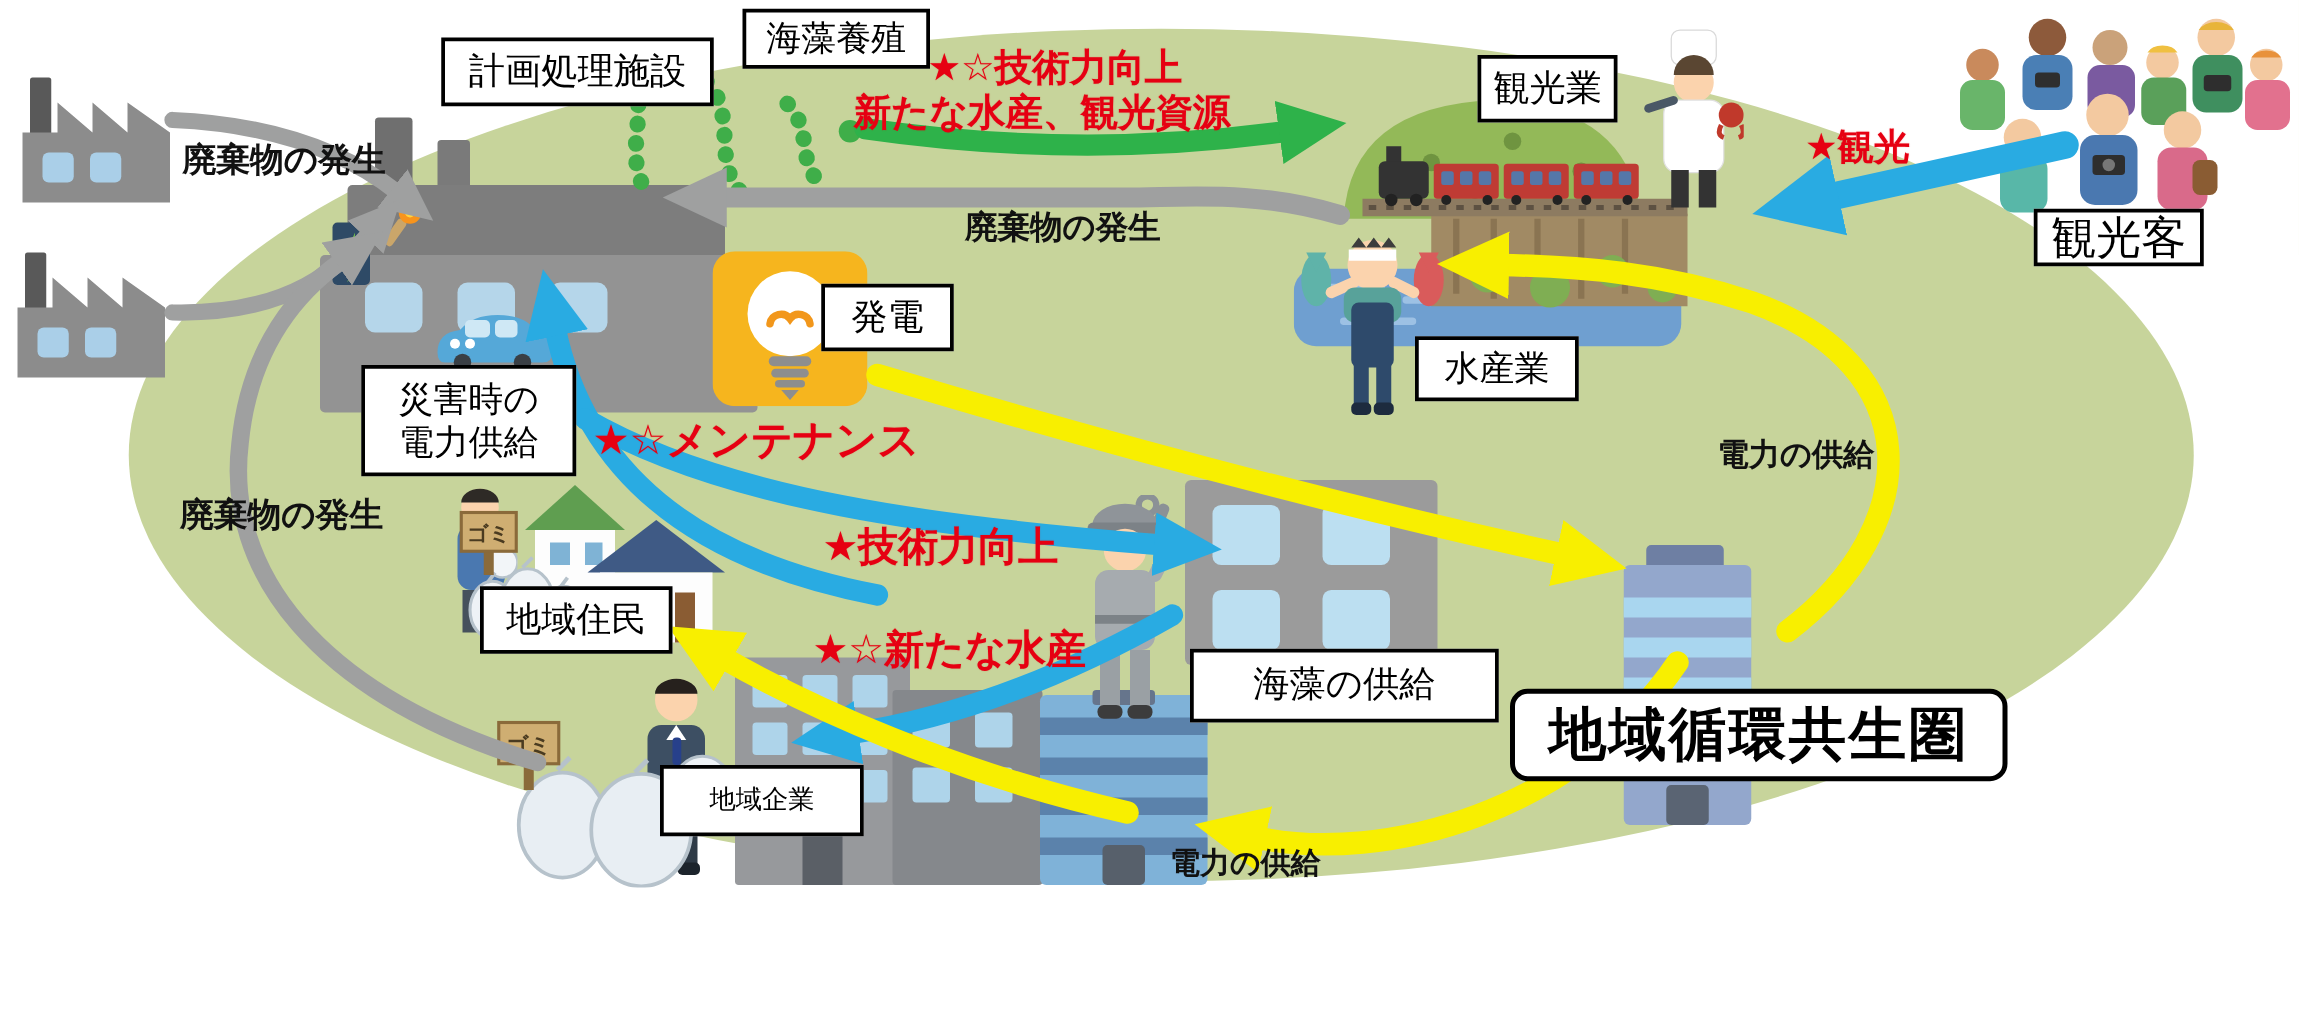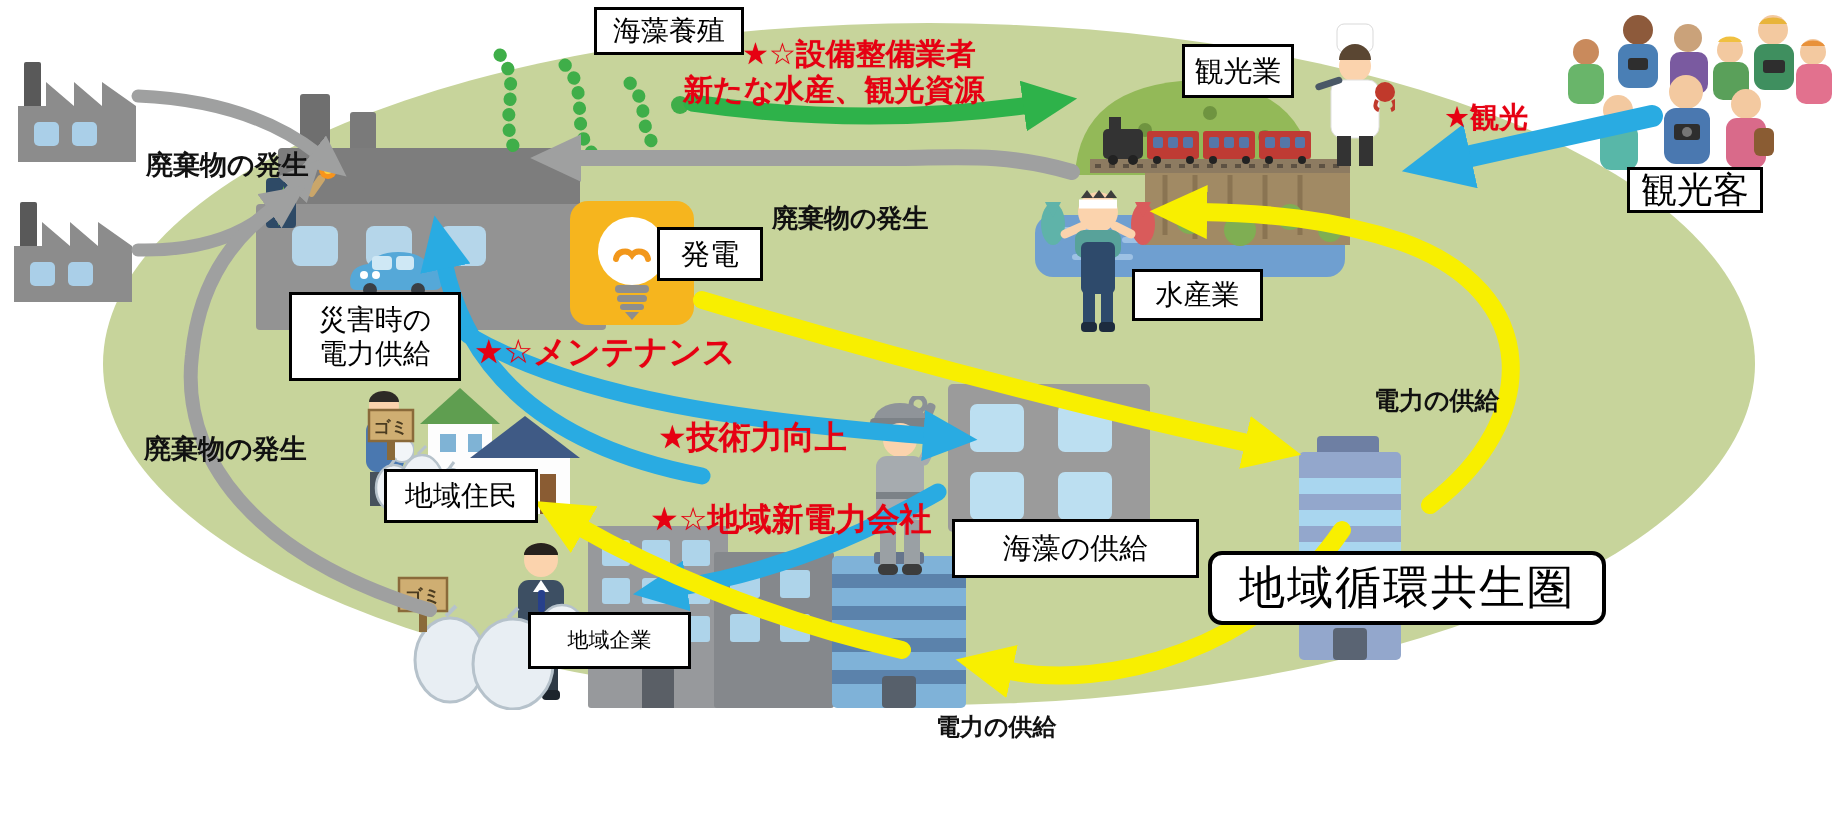--- a/index.html
+++ b/index.html
@@ -7,23 +7,23 @@
           font-family:"Liberation Sans","DejaVu Sans",sans-serif;}
   .ellipse{position:absolute;left:103px;top:23px;width:1652px;height:682px;
            background:#c7d49b;border-radius:50%;z-index:1;}
   .illus{position:absolute;z-index:10;}
   svg.arrows{position:absolute;left:0;top:0;z-index:30;pointer-events:none;}
   .lbox{position:absolute;background:#fff;border:3px solid #000;display:flex;flex-direction:column;
         align-items:center;justify-content:center;text-align:center;color:#000;
         line-height:1.18;padding:2px 6px;box-sizing:border-box;z-index:40;white-space:nowrap;}
   .rlabel{position:absolute;color:#e60012;font-weight:bold;z-index:45;white-space:nowrap;
           text-shadow:0 0 1px rgba(230,0,18,.4);}
-  .klabel{position:absolute;color:#111;font-weight:bold;z-index:45;white-space:nowrap;margin-top:37px;}
+  .klabel{position:absolute;color:#111;font-weight:bold;z-index:45;white-space:nowrap;}
   .title-box{position:absolute;background:#fff;border:4px solid #000;border-radius:14px;
-             display:flex;align-items:center;justify-content:center;font-weight:400;
+             display:flex;align-items:center;justify-content:center;font-weight:700;
              color:#000;z-index:50;letter-spacing:2px;}
 </style>
 </head>
 <body>
 
 <div class="canvas">
 
   <div class="ellipse"></div>
 
   <svg class="illus" style="left:12px;top:58px" width="130" height="108" viewBox="0 0 130 108">
@@ -346,20 +346,23 @@
       <path d="M702 476 C 555 448 468 378 444 262" stroke="#29abe2" stroke-width="17" marker-end="url(#ah-blue)"></path>
       <path d="M468 335 C 580 400 750 422 930 436" stroke="#29abe2" stroke-width="17" marker-end="url(#ah-blue)"></path>
       <path d="M938 492 Q 805 568 680 587" stroke="#29abe2" stroke-width="17" marker-end="url(#ah-blue)"></path>
       <path d="M702 300 Q 995 388 1252 444" stroke="#f8ef00" stroke-width="18" marker-end="url(#ah-yellow)"></path>
       <path d="M1430 505 C 1542 420 1542 292 1402 242 C 1330 218 1262 213 1200 212" stroke="#f8ef00" stroke-width="18" marker-end="url(#ah-yellow)"></path>
       <path d="M1342 530 C 1262 648 1108 692 1005 670" stroke="#f8ef00" stroke-width="18" marker-end="url(#ah-yellow)"></path>
       <path d="M902 650 C 762 618 648 566 578 526" stroke="#f8ef00" stroke-width="18" marker-end="url(#ah-yellow)"></path>
     </g>
   </svg>
 
+  <div class="lbox" style="left:353px;top:30px;width:218px;height:55px;font-size:29px">
+    <span>計画処理施設</span>
+  </div>
   <div class="lbox" style="left:1182px;top:44px;width:112px;height:54px;font-size:29px">
     <span>観光業</span>
   </div>
   <div class="lbox" style="left:594px;top:7px;width:150px;height:48px;font-size:28px">
     <span>海藻養殖</span>
   </div>
   <div class="lbox" style="left:1627px;top:167px;width:136px;height:46px;font-size:36px">
     <span>観光客</span>
   </div>
   <div class="lbox" style="left:657px;top:227px;width:106px;height:54px;font-size:29px">
@@ -375,26 +378,26 @@
   <div class="lbox" style="left:384px;top:469px;width:154px;height:54px;font-size:28px">
     <span>地域住民</span>
   </div>
   <div class="lbox" style="left:952px;top:519px;width:247px;height:59px;font-size:29px">
     <span>海藻の供給</span>
   </div>
   <div class="lbox" style="left:528px;top:612px;width:163px;height:57px;font-size:21px">
     <span>地域企業</span>
   </div>
 
-  <div class="rlabel" style="left:742px;top:34px;font-size:30px">★☆設備整備業者</div>
+  <div class="rlabel" style="left:742px;top:34px;font-size:30px">★☆技術力向上</div>
   <div class="rlabel" style="left:683px;top:70px;font-size:30px">新たな水産、観光資源</div>
   <div class="rlabel" style="left:1444px;top:98px;font-size:29px">★観光</div>
   <div class="rlabel" style="left:474px;top:330px;font-size:33px">★☆メンテナンス</div>
   <div class="rlabel" style="left:658px;top:416px;font-size:32px">★技術力向上</div>
-  <div class="rlabel" style="left:650px;top:498px;font-size:32px">★☆地域新電力会社</div>
+  <div class="rlabel" style="left:650px;top:498px;font-size:32px">★☆新たな水産</div>
 
   <div class="klabel" style="left:146px;top:110px;font-size:27px">廃棄物の発生</div>
   <div class="klabel" style="left:772px;top:164px;font-size:26px">廃棄物の発生</div>
   <div class="klabel" style="left:144px;top:394px;font-size:27px">廃棄物の発生</div>
   <div class="klabel" style="left:1374px;top:347px;font-size:25px">電力の供給</div>
   <div class="klabel" style="left:936px;top:674px;font-size:24px">電力の供給</div>
 
   <div class="title-box" style="left:1208px;top:551px;width:390px;height:66px;font-size:46px">
     <span>地域循環共生圏</span>
   </div>

